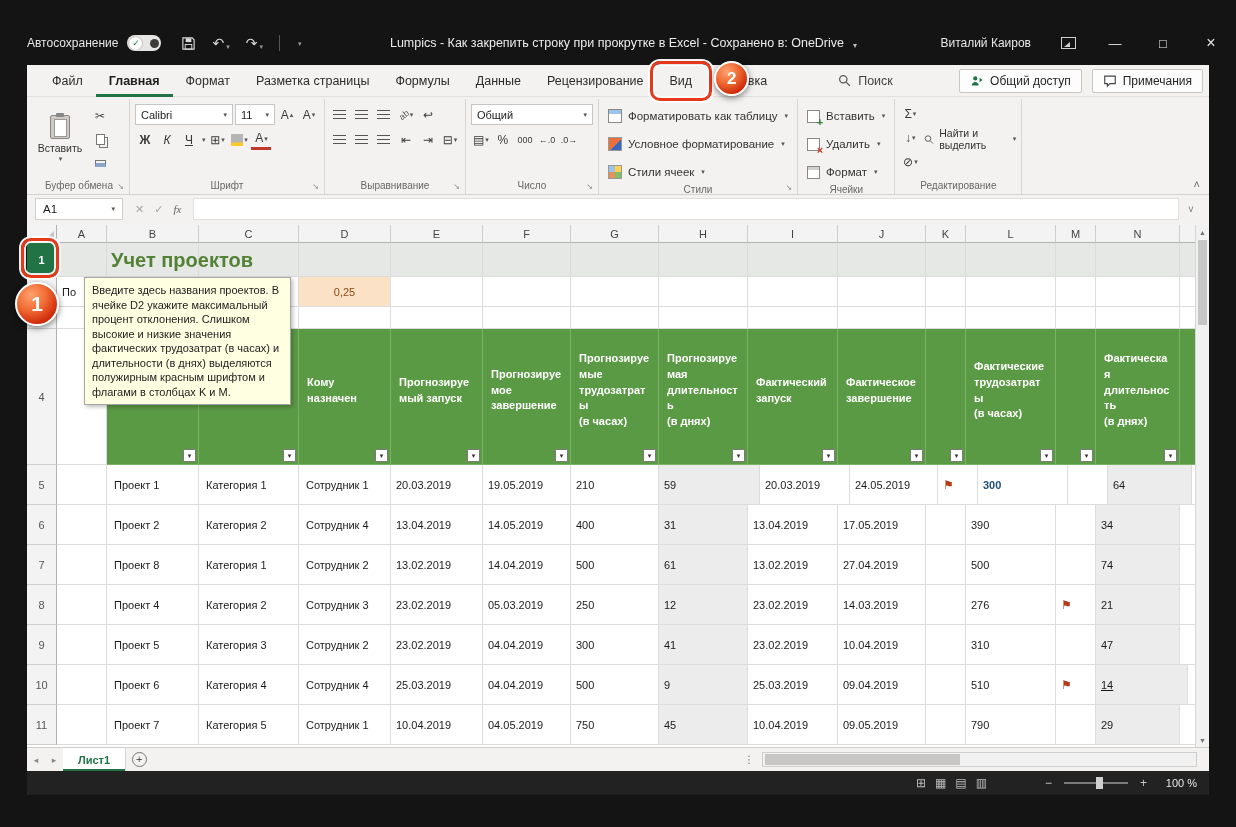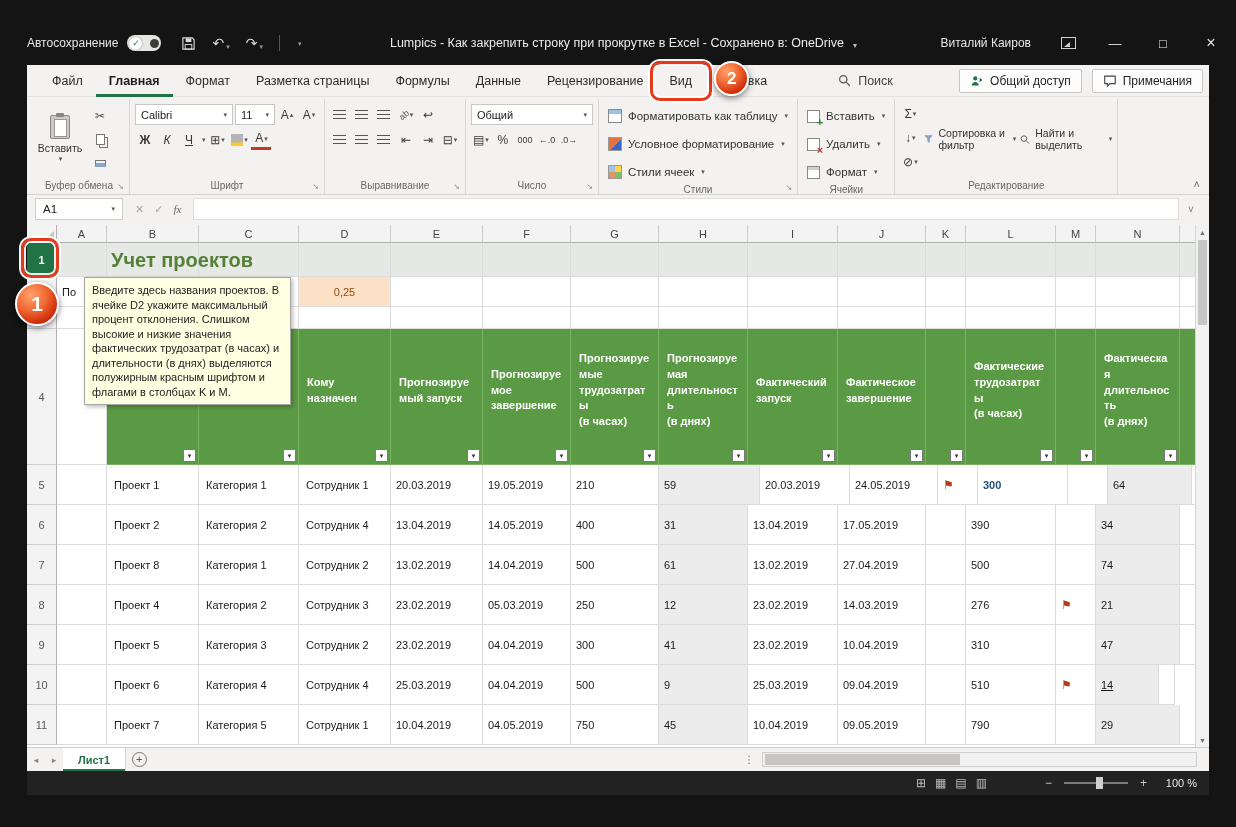--- a/index.html
+++ b/index.html
@@ -409,27 +409,20 @@
     </div>
 
     <div class="rgroup">
       <div class="rgc">
         <div class="edminis">
           <span class="mi">Σ<span class="dd">▾</span></span>
           <span class="mi">↓<span class="dd">▾</span></span>
           <span class="mi">⊘<span class="dd">▾</span></span>
         </div>
         <div class="edbtn">
-          <svg width="14" height="14" viewBox="0 0 16 16">
-              <path d="M1.5 2h13l-5 5.6V14l-3-1.8V7.6z" fill="#8aa5c8" stroke="#6b7f9e" stroke-width=".7"></path>
-            </svg>
-          <span>Сортировка и фильтр</span>
-            <span class="dd">▾</span>
-        </div>
-        <div class="edbtn">
           <svg width="13" height="13" viewBox="0 0 16 16">
               <circle cx="6.5" cy="6.5" r="4.5" fill="none" stroke="#555" stroke-width="1.5"></circle>
               <line x1="10" y1="10" x2="14.5" y2="14.5" stroke="#555" stroke-width="1.5"></line>
             </svg>
           <span>Найти и выделить</span>
             <span class="dd">▾</span>
         </div>
       </div>
       <div class="rgl">
           <span>Редактирование</span>
@@ -692,21 +685,21 @@
           <div class="cell dc" style="width: 88px;">04.04.2019</div>
           <div class="cell dc" style="width: 88px;">500</div>
           <div class="cell dc gray" style="width: 89px;">9</div>
           <div class="cell dc" style="width: 90px;">25.03.2019</div>
           <div class="cell dc" style="width: 88px;">09.04.2019</div>
           <div class="cell dc" style="width: 40px;"></div>
           <div class="cell dc" style="width: 90px;">510</div>
           <div class="cell dc" style="width: 40px;">
             <div class="flag">⚑</div>
           </div>
-          <div class="cell dc gray" style="width: 63px; text-decoration: underline;">14</div>
+          <div class="cell dc gray" style="width: 92px; text-decoration: underline;">14</div>
           <div class="cell dc" style="width: 16px;"></div>
         </div>
         <div class="grow" style="height: 40px;">
           <div class="cell rh" style="width: 30px;">11</div>
           <div class="cell dc" style="width: 50px;"></div>
           <div class="cell dc txt" style="width: 92px;">Проект 7</div>
           <div class="cell dc txt" style="width: 100px;">Категория 5</div>
           <div class="cell dc txt" style="width: 92px;">Сотрудник 1</div>
           <div class="cell dc" style="width: 92px;">10.04.2019</div>
           <div class="cell dc" style="width: 88px;">04.05.2019</div>

